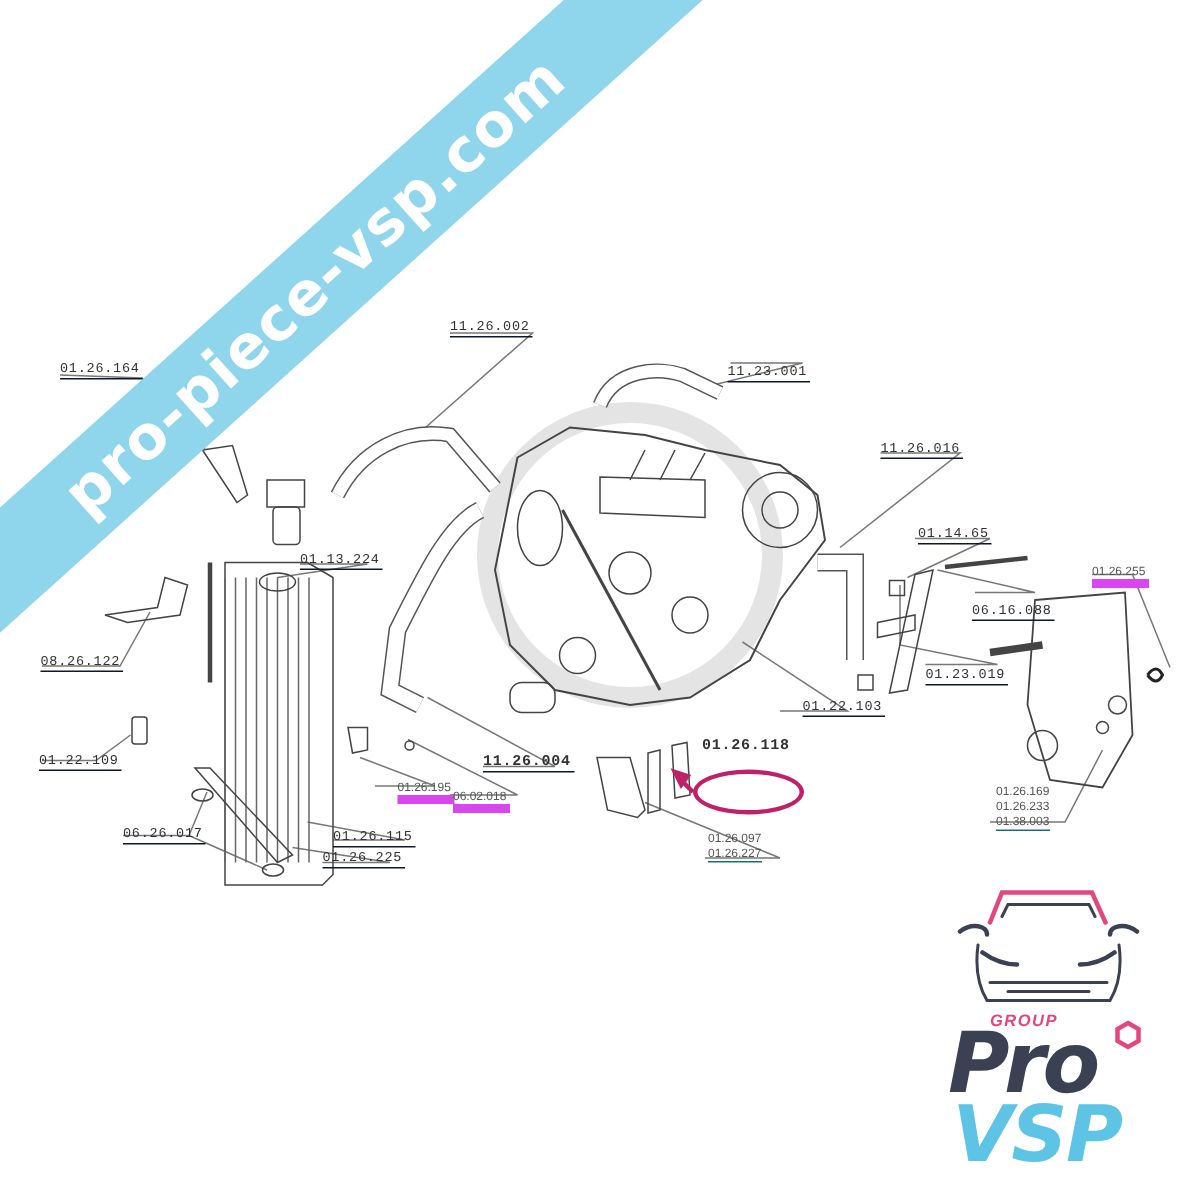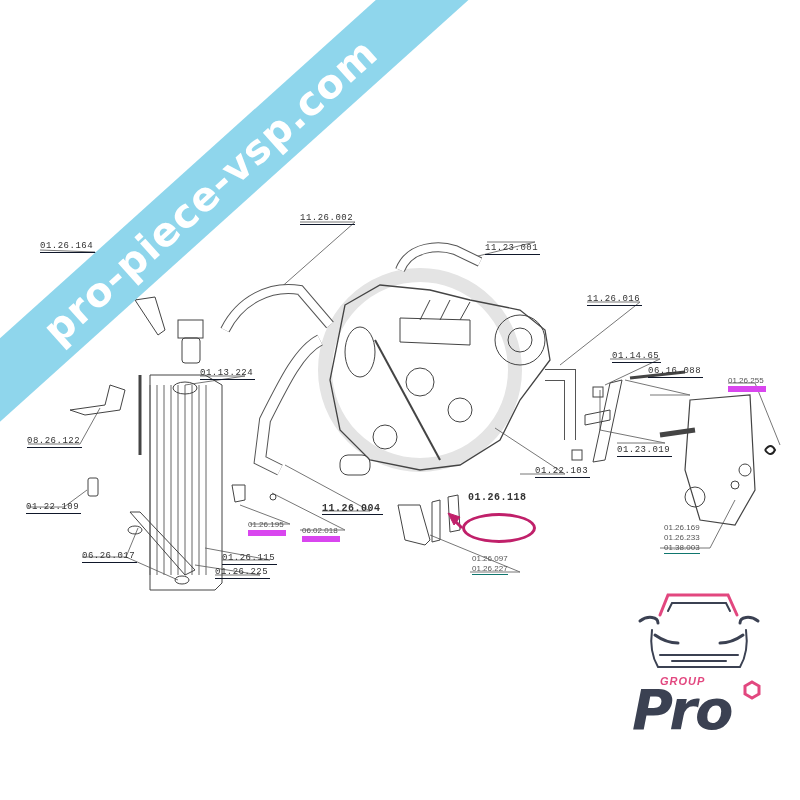--- a/index.html
+++ b/index.html
@@ -136,29 +136,29 @@
   <div id="banner">
     <span>pro-piece-vsp.com</span>
   </div>
 
 
   <div class="lbl" style="left:40px;top:241px">01.26.164</div>
   <div class="lbl" style="left:300px;top:213px">11.26.002</div>
   <div class="lbl" style="left:485px;top:243px">11.23.001</div>
   <div class="lbl" style="left:587px;top:294px">11.26.016</div>
   <div class="lbl" style="left:612px;top:351px">01.14.65</div>
-  <div class="lbl" style="left:648px;top:366px">06.16.088</div>
+  <div class="lbl" style="left:648px;top:402px">06.16.088</div>
   <div class="lbl thin" style="left:728px;top:375px">01.26.255</div>
   <div class="lbl" style="left:200px;top:368px">01.13.224</div>
   <div class="lbl" style="left:27px;top:436px">08.26.122</div>
   <div class="lbl" style="left:26px;top:502px">01.22.109</div>
   <div class="lbl" style="left:82px;top:551px">06.26.017</div>
   <div class="lbl" style="left:222px;top:553px">01.26.115</div>
   <div class="lbl" style="left:215px;top:567px">01.26.225</div>
-  <div class="lbl thin" style="left:248px;top:519px">01.26.195</div>
+  <div class="lbl thin" style="left:265px;top:519px">01.26.195</div>
   <div class="lbl thin" style="left:302px;top:525px">06.02.018</div>
   <div class="lbl bold" style="left:322px;top:503px">11.26.004</div>
   <div class="lbl" style="left:535px;top:466px">01.22.103</div>
   <div class="lbl" style="left:617px;top:445px">01.23.019</div>
 
   <div id="highlight"></div>
   <div id="highlight-text">01.26.118</div>
 
   <div class="stack" style="left:472px;top:554px">
     <div>01.26.097</div>
@@ -180,14 +180,15 @@
         <path d="M55 50 C62 55 70 58 78 58 M143 50 C136 55 128 58 120 58" stroke="#3b4152" stroke-width="3"></path>
         <path d="M60 70 L138 70" stroke="#3b4152" stroke-width="2"></path>
         <path d="M72 76 L126 76" stroke="#3b4152" stroke-width="2"></path>
       </g>
     </svg>
     <div class="group">GROUP</div>
     <div class="pro">Pro</div>
     <svg width="20" height="20" style="position:absolute;left:142px;top:95px">
       <polygon points="10,2 17,6 17,14 10,18 3,14 3,6" fill="none" stroke="#e2477f" stroke-width="3"></polygon>
     </svg>
+    <div class="vsp">VSP</div>
   </div>
 </div>
 
 </body></html>

